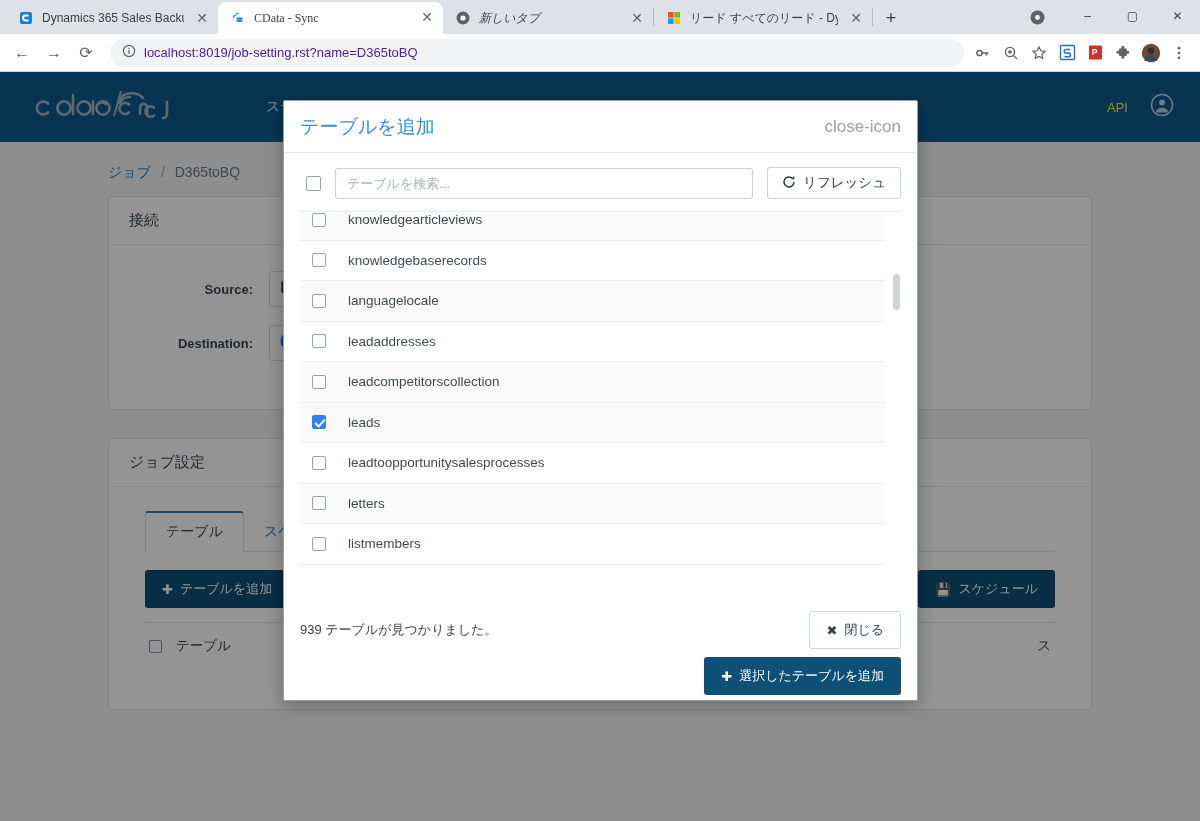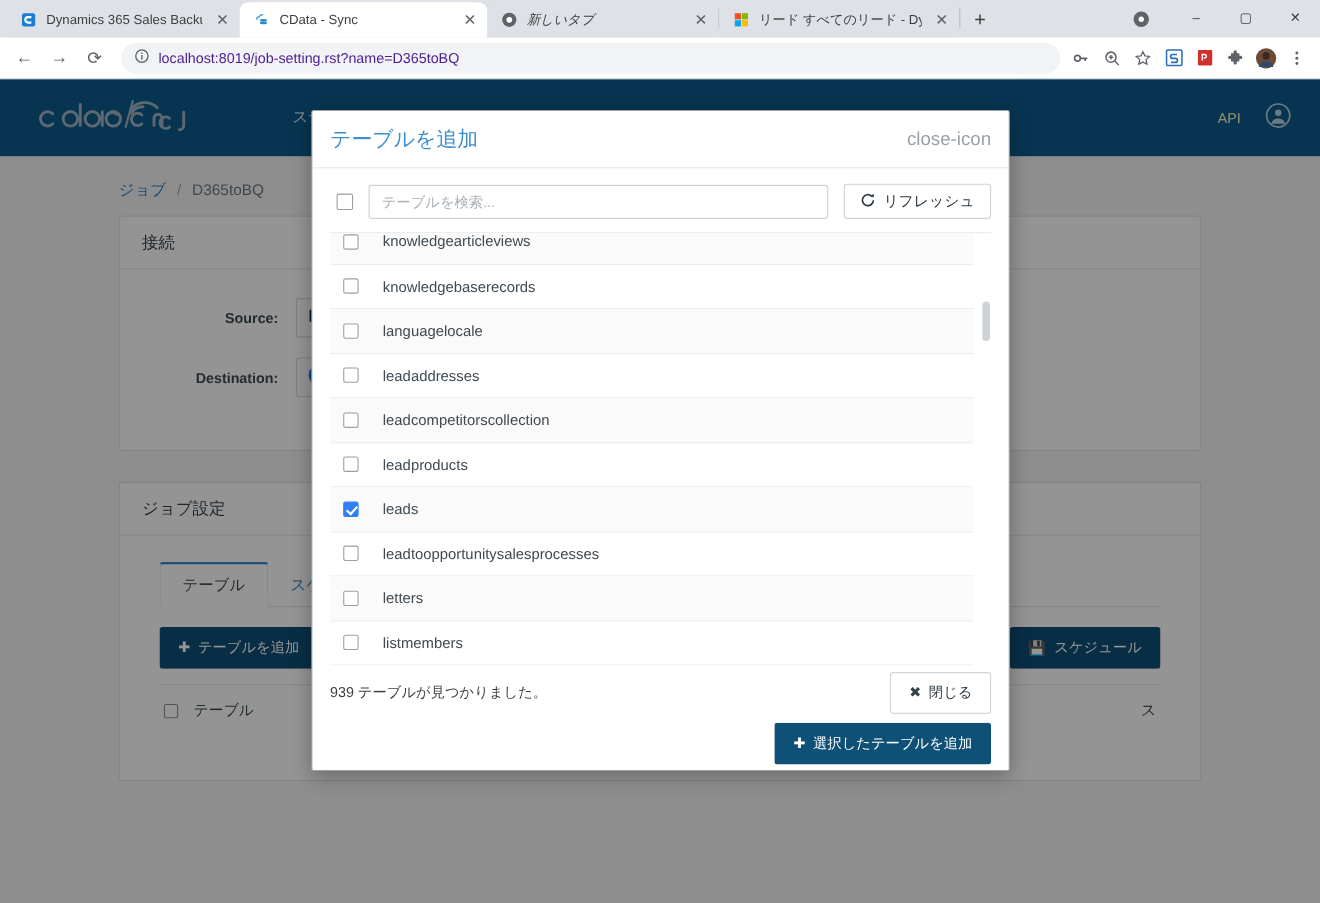--- a/index.html
+++ b/index.html
@@ -16,21 +16,21 @@
     height: 34px; background: #dee1e6; position: relative;
     display: flex; align-items: flex-end; padding-left: 6px;
   }
   .tab {
     height: 32px; display: flex; align-items: center; gap: 8px;
     padding: 0 10px 0 12px; position: relative;
     font-size: 12px; color: #3c4043; max-width: 240px;
     border-radius: 8px 8px 0 0;
   }
   .tab.inactive { background: #dee1e6; }
-  .tab.active { background: #ffffff; }
+  .tab.active { background: #ffffff; font-family: Liberation Serif, serif; }
   .tab-title {
     white-space: nowrap; overflow: hidden; text-overflow: clip;
     flex: 1; min-width: 0;
   }
   .tab-fav { width: 16px; height: 16px; flex: 0 0 16px; display:block; }
   .tab-close { font-size: 14px; color: #5f6368; line-height: 1; flex: 0 0 auto; padding-left:4px;}
   .tab-sep { width:1px; height:18px; background:#b5b9bd; align-self:center; }
   .newtab {
     width: 28px; height: 28px; display: flex; align-items: center;
     justify-content: center; font-size: 18px; color: #3c4043;
@@ -67,21 +67,21 @@
   .app-header {
     height: 70px; background: #0d5c8c; display: flex; align-items: center;
     padding: 0 26px; position: relative;
   }
   .logo { display: flex; align-items: center; position: relative; }
   .logo svg { display:block; }
   .nav { display: flex; align-items: center; gap: 30px; margin-left: 62px;
          font-size: 14px; color: #cfe0ea; }
   .nav-item { color: #dbe8f0; }
   .header-right { margin-left: auto; display: flex; align-items: center; gap: 22px; }
-  .header-right .api { font-size: 13px; color: #fef9c3; margin-left: 30px; }
+  .header-right .api { font-size: 13px; color: #fde047; margin-left: 30px; }
 
   .page { padding: 0 108px; }
   .breadcrumb { padding: 22px 0 14px 0; font-size: 14px; color: #6b7b85; }
   .breadcrumb a { color: #2f82c4; text-decoration: none; }
   .breadcrumb .sep { color: #9aa6ad; margin: 0 6px; }
 
   .panel { background: #fff; border: 1px solid #dfe3e6; border-radius: 3px; margin-bottom: 28px; }
   .panel-head { padding: 14px 20px; border-bottom: 1px solid #e5e8eb;
                 font-size: 15px; color: #36454f; font-weight: 500; }
   .panel-body { padding: 26px 20px 30px 20px; }
@@ -451,24 +451,20 @@
             <span>languagelocale</span>
           </div>
           <div class="row">
             <span class="box"></span>
             <span>leadaddresses</span>
           </div>
           <div class="row odd">
             <span class="box"></span>
             <span>leadcompetitorscollection</span>
           </div>
-          <div class="row">
-            <span class="box"></span>
-            <span>leadproducts</span>
-          </div>
           <div class="row odd checked">
             <span class="box"></span>
             <span>leads</span>
           </div>
           <div class="row">
             <span class="box"></span>
             <span>leadtoopportunitysalesprocesses</span>
           </div>
           <div class="row odd">
             <span class="box"></span>

